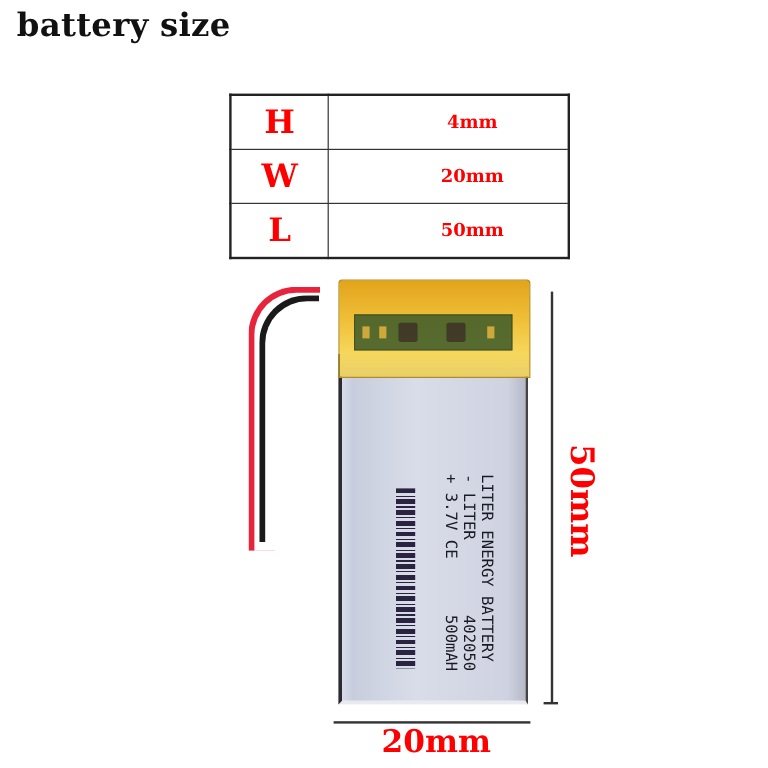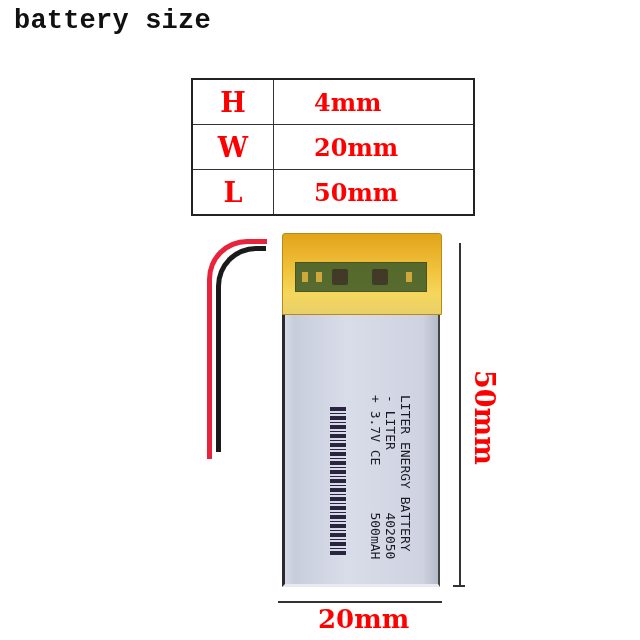--- a/index.html
+++ b/index.html
@@ -2,32 +2,32 @@
 <html><head>
 <meta charset="utf-8">
 <style>
   html, body { margin: 0; padding: 0; }
   body {
     width: 640px; height: 640px; background: #ffffff; position: relative; overflow: hidden;
     font-family: "DejaVu Serif", "Liberation Serif", serif;
   }
   .title {
     position: absolute; left: 14px; top: 6px;
-    font-size: 27px; font-weight: bold; color: #111; letter-spacing: 0.2px; font-family: Liberation Mono, monospace;
+    font-size: 27px; font-weight: bold; color: #111; letter-spacing: 0.2px;
   }
   table.dims {
     position: absolute; left: 191px; top: 78px; width: 284px; height: 137px;
     border-collapse: collapse; border: 2px solid #222;
   }
   table.dims td {
     border: 1.5px solid #333; color: #ff0000; font-weight: bold; padding: 0;
     height: 44px; vertical-align: middle;
   }
   table.dims td.key { width: 80px; text-align: center; font-size: 27px; }
-  table.dims td.val { padding-left: 40px; font-size: 24px; }
+  table.dims td.val { padding-left: 40px; font-size: 15px; text-align: center; }
 
   .battery { position: absolute; left: 282px; top: 233px; width: 160px; height: 356px; }
   .pack {
     position: absolute; left: 0; top: 62px; width: 158px; height: 292px;
     background: linear-gradient(90deg, #d7dbe8 0%, #c8cddd 6%, #d9dde9 40%, #cfd3e1 90%, #b5b9c8 100%);
     border-left: 3px solid #2a2a30; border-right: 2px solid #444;
     border-bottom: 3px solid #e8eaf0; box-sizing: border-box;
   }
   .tape {
     position: absolute; left: 0; top: 0; width: 160px; height: 82px;

